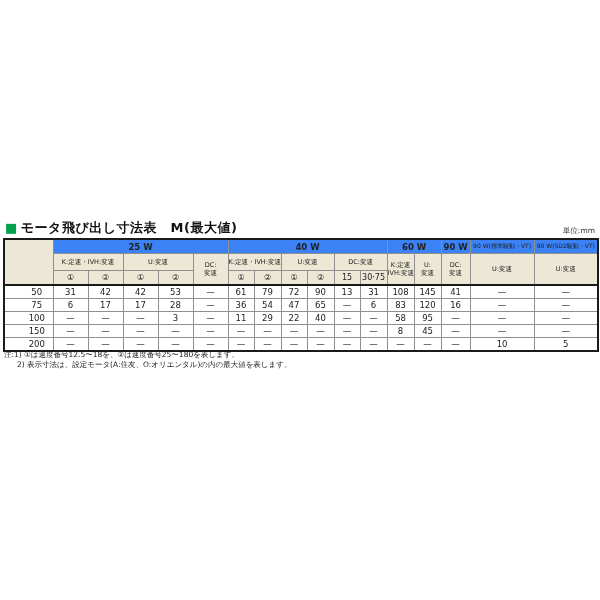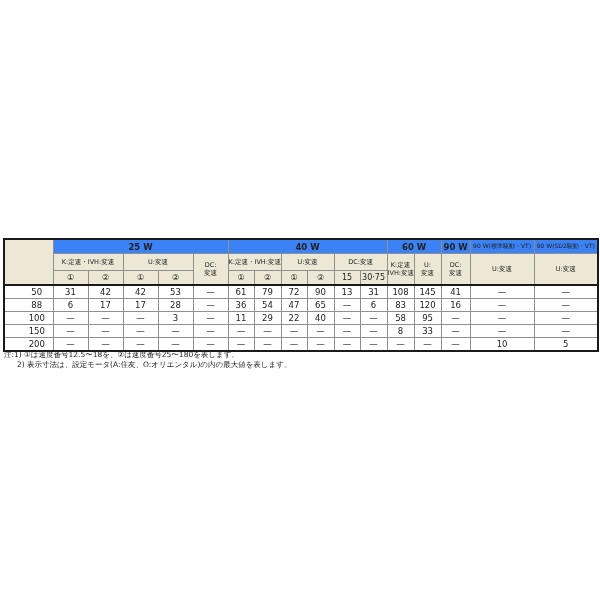--- a/index.html
+++ b/index.html
@@ -39,20 +39,24 @@
   .gb { border-left:1px solid #555; }
   
   .notes { position:absolute; left:4px; top:350px; font-size:7.5px; line-height:10px; color:#222; }
   .note-indent { padding-left:13px; }
 </style>
 </head>
 <body>
 
 <div class="page">
 
+  <div class="title-row">
+    <h1 class="page-title"><span class="title-marker">■</span><span>モータ飛び出し寸法表　M(最大値)</span></h1>
+    <span class="unit-label">単位:mm</span>
+  </div>
 
   <table class="dim">
     <colgroup>
       <col style="width:49px">
       <col style="width:35px">
         <col style="width:35px">
         <col style="width:35px">
         <col style="width:35px">
         <col style="width:35px">
       <col style="width:26px">
@@ -132,21 +136,21 @@
           <td>90</td>
           <td>13</td>
           <td>31</td>
           <td class="gb">108</td>
           <td>145</td>
           <td class="gb">41</td>
           <td class="gb">—</td>
           <td class="gb">—</td>
         </tr>
         <tr>
-          <th class="belt">88</th>
+          <th class="belt">75</th>
           <td>6</td>
           <td>17</td>
           <td>17</td>
           <td>28</td>
           <td>—</td>
           <td class="gb">36</td>
           <td>54</td>
           <td>47</td>
           <td>65</td>
           <td>—</td>
@@ -183,21 +187,21 @@
           <td>—</td>
           <td>—</td>
           <td>—</td>
           <td class="gb">—</td>
           <td>—</td>
           <td>—</td>
           <td>—</td>
           <td>—</td>
           <td>—</td>
           <td class="gb">8</td>
-          <td>33</td>
+          <td>45</td>
           <td class="gb">—</td>
           <td class="gb">—</td>
           <td class="gb">—</td>
         </tr>
         <tr>
           <th class="belt">200</th>
           <td>—</td>
           <td>—</td>
           <td>—</td>
           <td>—</td>

